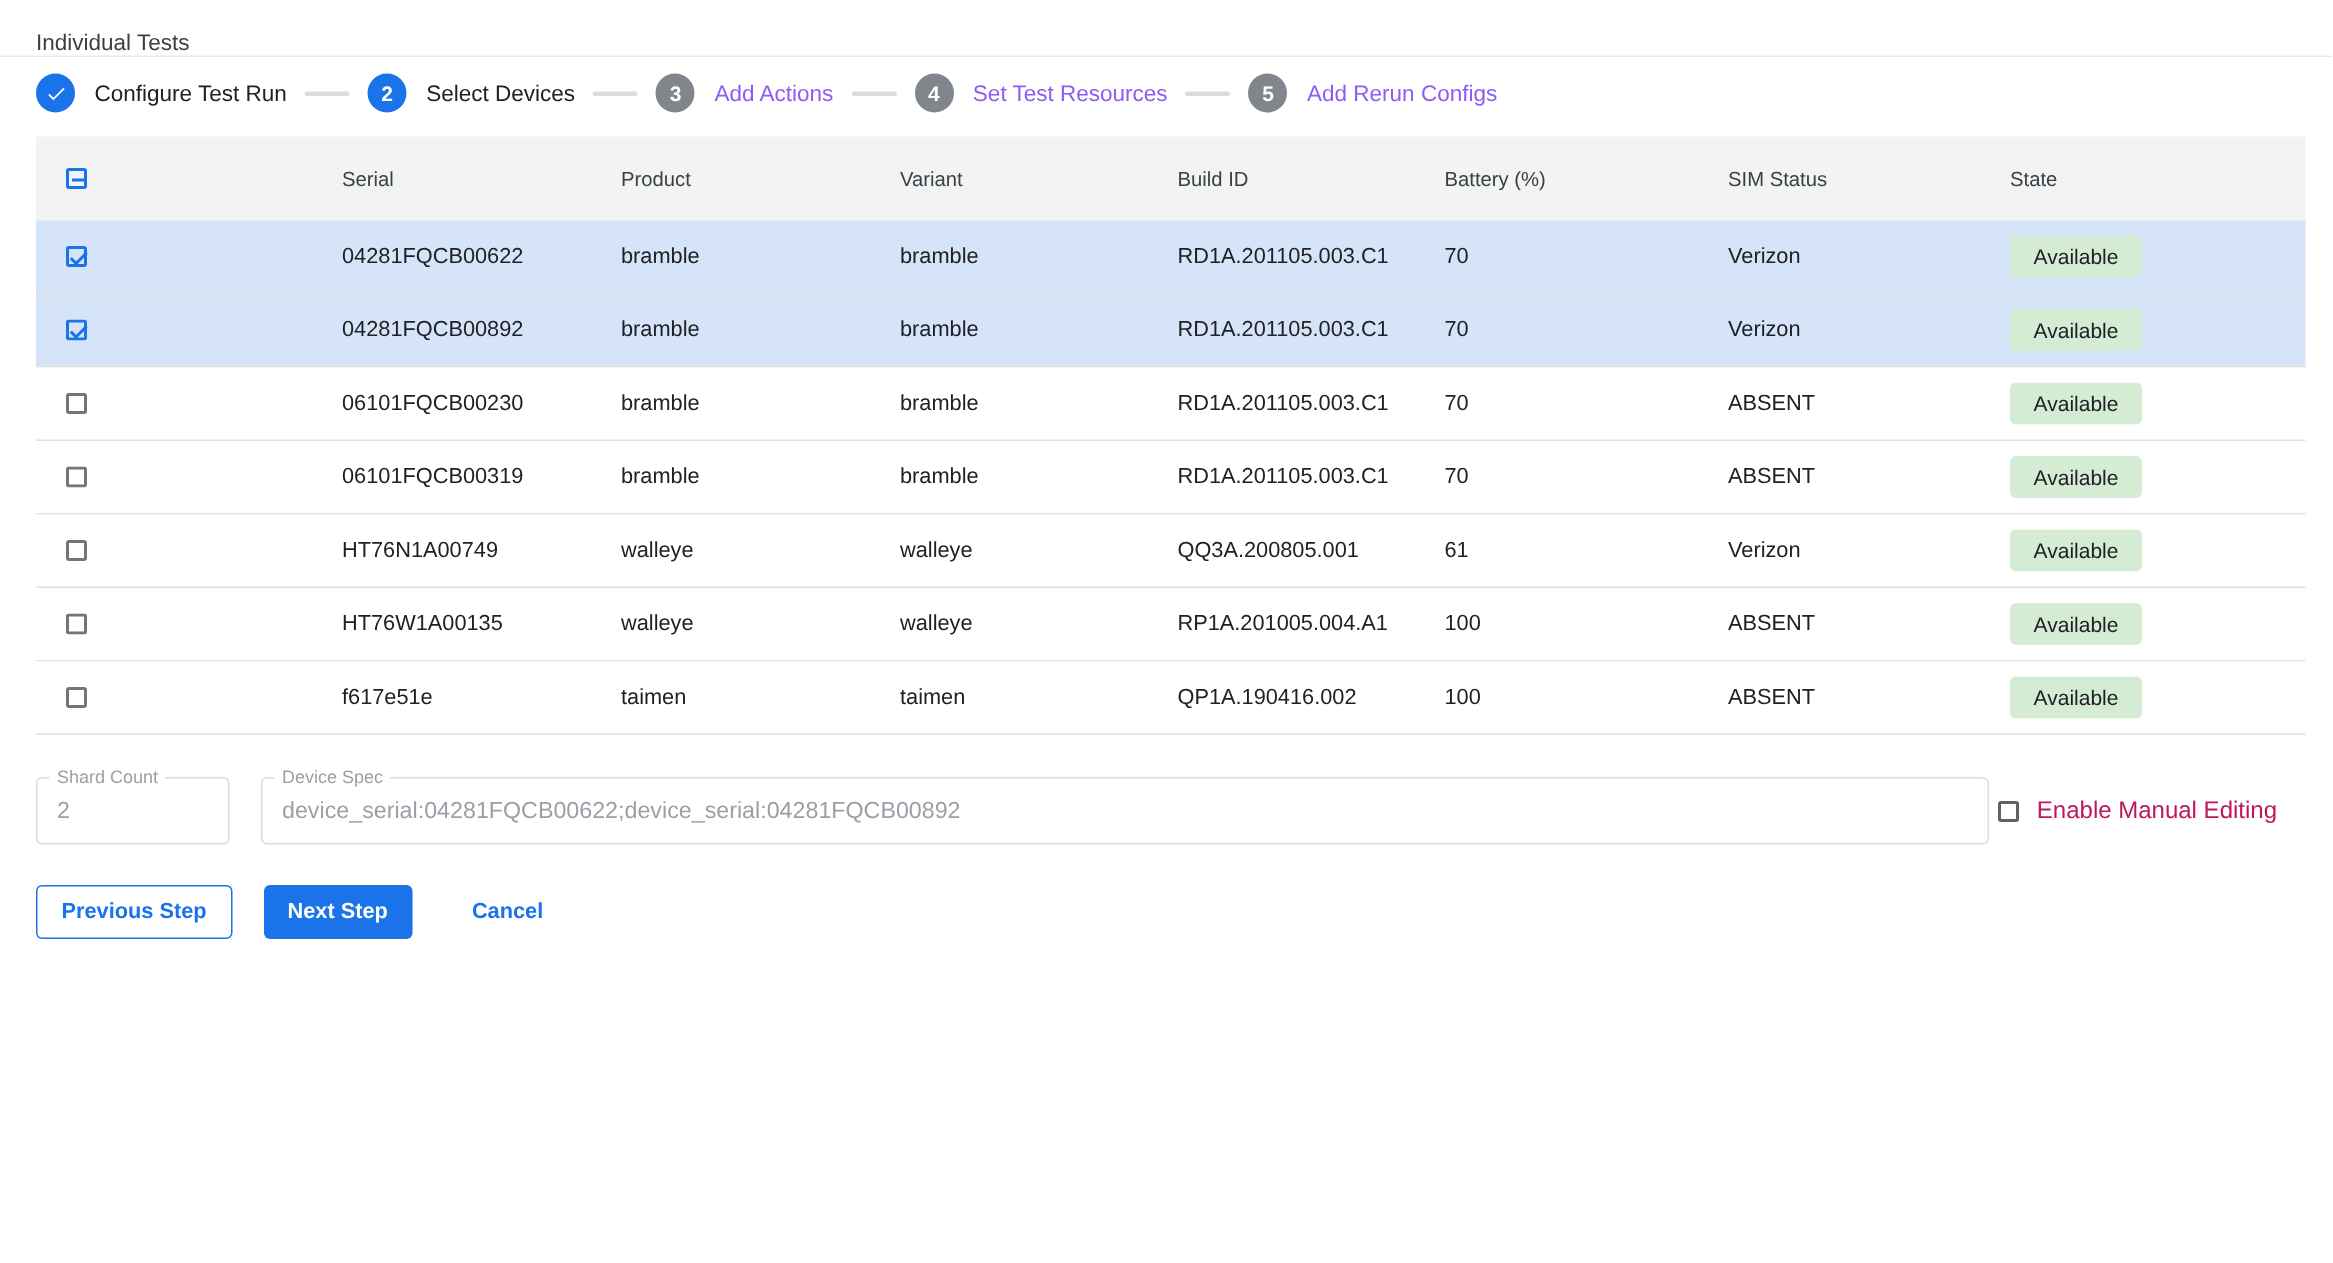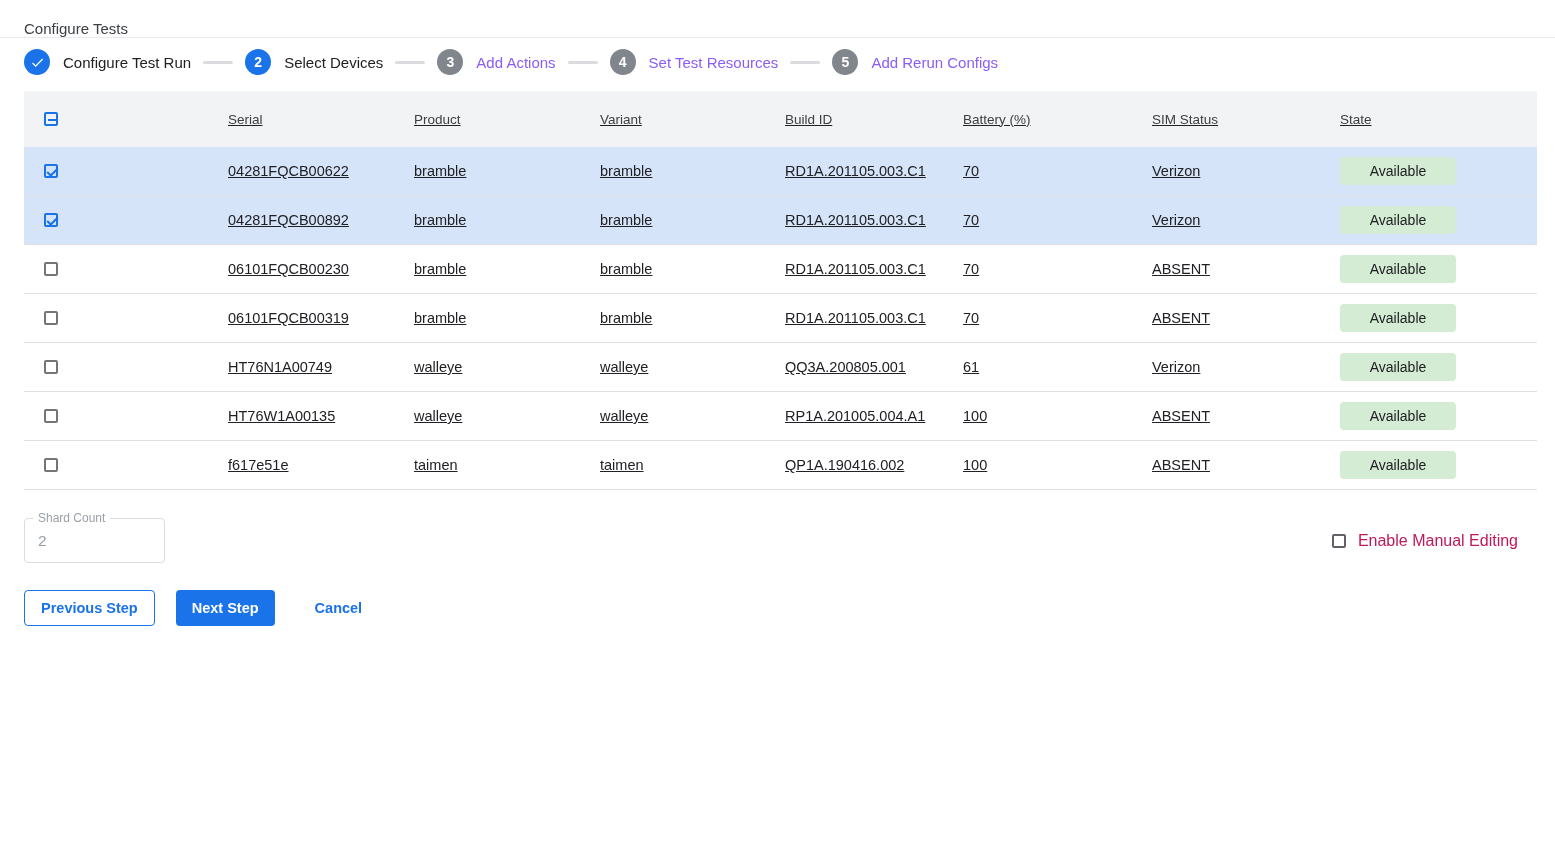--- a/index.html
+++ b/index.html
@@ -27,21 +27,21 @@
     display: flex; align-items: center; justify-content: center;
     color: #fff; font-size: 14px; font-weight: bold; flex: none;
   }
   .step.completed .step-circle, .step.active .step-circle { background: var(--primary, #1a73e8); }
   .step.pending .step-circle { background: var(--pending, #80868b); }
   .step-label { margin-left: 13px; font-size: 15px; color: #202124; white-space: nowrap; }
   .step.pending .step-label { color: #8b5cf6; }
   .connector { width: 30px; height: 3px; border-radius: 2px; background: #dadce0; margin: 0 12px; flex: none; }
 
   
-  .device-table { margin: 27px 18px 0 24px; text-decoration: underline; }
+  .device-table { margin: 27px 18px 0 24px; }
   .thead, .trow {
     display: grid;
     grid-template-columns: 204px 186px 186px 185px 178px 189px 188px 1fr;
     align-items: center;
   }
   .thead { height: 56px; background: var(--thead-bg, #f1f3f4); font-size: 13.5px; color: #3c4043; }
   .trow { height: 49px; border-bottom: 1px solid #e0e0e0; background: #fff; font-size: 14.5px; cursor: pointer; }
   .trow.selected { background: var(--selected, #d6e4f9); }
   .cell-cb { padding-left: 20px; display: flex; align-items: center; }
   .td, .th { white-space: nowrap; overflow: hidden; }
@@ -58,37 +58,37 @@
     border-left: 2px solid var(--primary, #1a73e8);
     border-bottom: 2px solid var(--primary, #1a73e8);
     transform: rotate(-45deg);
   }
   .cb.indeterminate::after {
     content: ''; position: absolute; left: 2px; top: 5px;
     width: 8px; height: 2px; background: var(--primary, #1a73e8);
   }
 
   .badge {
-    display: inline-block; width: 116px; padding: 6px 0; text-align: center;
+    display: inline-block; width: 88px; padding: 6px 0; text-align: center;
     background: var(--badge, #d5ecd4); border-radius: 4px;
     font-size: 14px; color: #202124;
   }
 
   
   .form-row { display: flex; align-items: center; margin: 28px 18px 0 24px; }
   .field {
     position: relative; height: 45px; border: 1px solid #dadce0; border-radius: 4px;
     display: flex; align-items: center; background: #fff;
   }
   .field-label {
     position: absolute; top: -8px; left: 8px; background: #fff; padding: 0 5px;
     font-size: 12px; color: #9aa0a6; white-space: nowrap;
   }
   .field-value { padding: 0 13px; font-size: 15.5px; color: #9aa0a6; white-space: nowrap; overflow: hidden; }
-  .field-shard { width: 141px; margin-right: 21px; }
+  .field-shard { width: 129px; margin-right: 21px; }
   .field-spec { width: 1152px; }
   .manual-edit { margin-left: auto; margin-right: 19px; display: flex; align-items: center; cursor: pointer; }
   .cb-plain { width: 14px; height: 14px; border: 2px solid #5f6368; border-radius: 2px; flex: none; }
   .manual-edit-label { margin-left: 12px; font-size: 16px; color: #be185d; }
 
   
   .actions { display: flex; align-items: flex-end; margin: 27px 24px 0 24px; }
   .btn {
     height: 36px; border-radius: 4px; border: none; background: transparent;
     display: flex; align-items: center; justify-content: center;
@@ -96,21 +96,21 @@
     cursor: pointer; padding: 0 16px;
   }
   .btn-outlined { min-width: 116px; border: 1px solid var(--primary, #1a73e8); color: var(--primary, #1a73e8); background: #fff; margin-right: 21px; }
   .btn-filled { min-width: 93px; background: var(--primary, #1a73e8); color: #fff; margin-right: 34px; }
   .btn-text { color: var(--primary, #1a73e8); padding: 0 6px; }
 </style>
 </head>
 <body>
 
 <div class="page-header">
-  <div class="breadcrumb">Configure Tests</div>
+  <div class="breadcrumb">Individual Tests</div>
 </div>
 <div class="header-divider"></div>
 
 <div class="stepper">
     <div class="step completed">
       <div class="step-circle">
         <svg width="15" height="15" viewBox="0 0 24 24">
           <path fill="#fff" d="M9 16.2 4.8 12l-1.4 1.4L9 19 21 7l-1.4-1.4z"></path>
         </svg>
       </div>
@@ -239,20 +239,24 @@
         <div class="td"><span class="badge">Available</span></div>
       </div>
     </div>
 </div>
 
 <div class="form-row">
   <div class="field field-shard">
     <span class="field-label">Shard Count</span>
     <span class="field-value">2</span>
   </div>
+  <div class="field field-spec">
+    <span class="field-label">Device Spec</span>
+    <span class="field-value">device_serial:04281FQCB00622;device_serial:04281FQCB00892</span>
+  </div>
   <div class="manual-edit">
     <div class="cb-plain"></div>
     <span class="manual-edit-label">Enable Manual Editing</span>
   </div>
 </div>
 
 <div class="actions">
   <button class="btn btn-outlined">Previous Step</button>
   <button class="btn btn-filled">Next Step</button>
   <button class="btn btn-text">Cancel</button>

